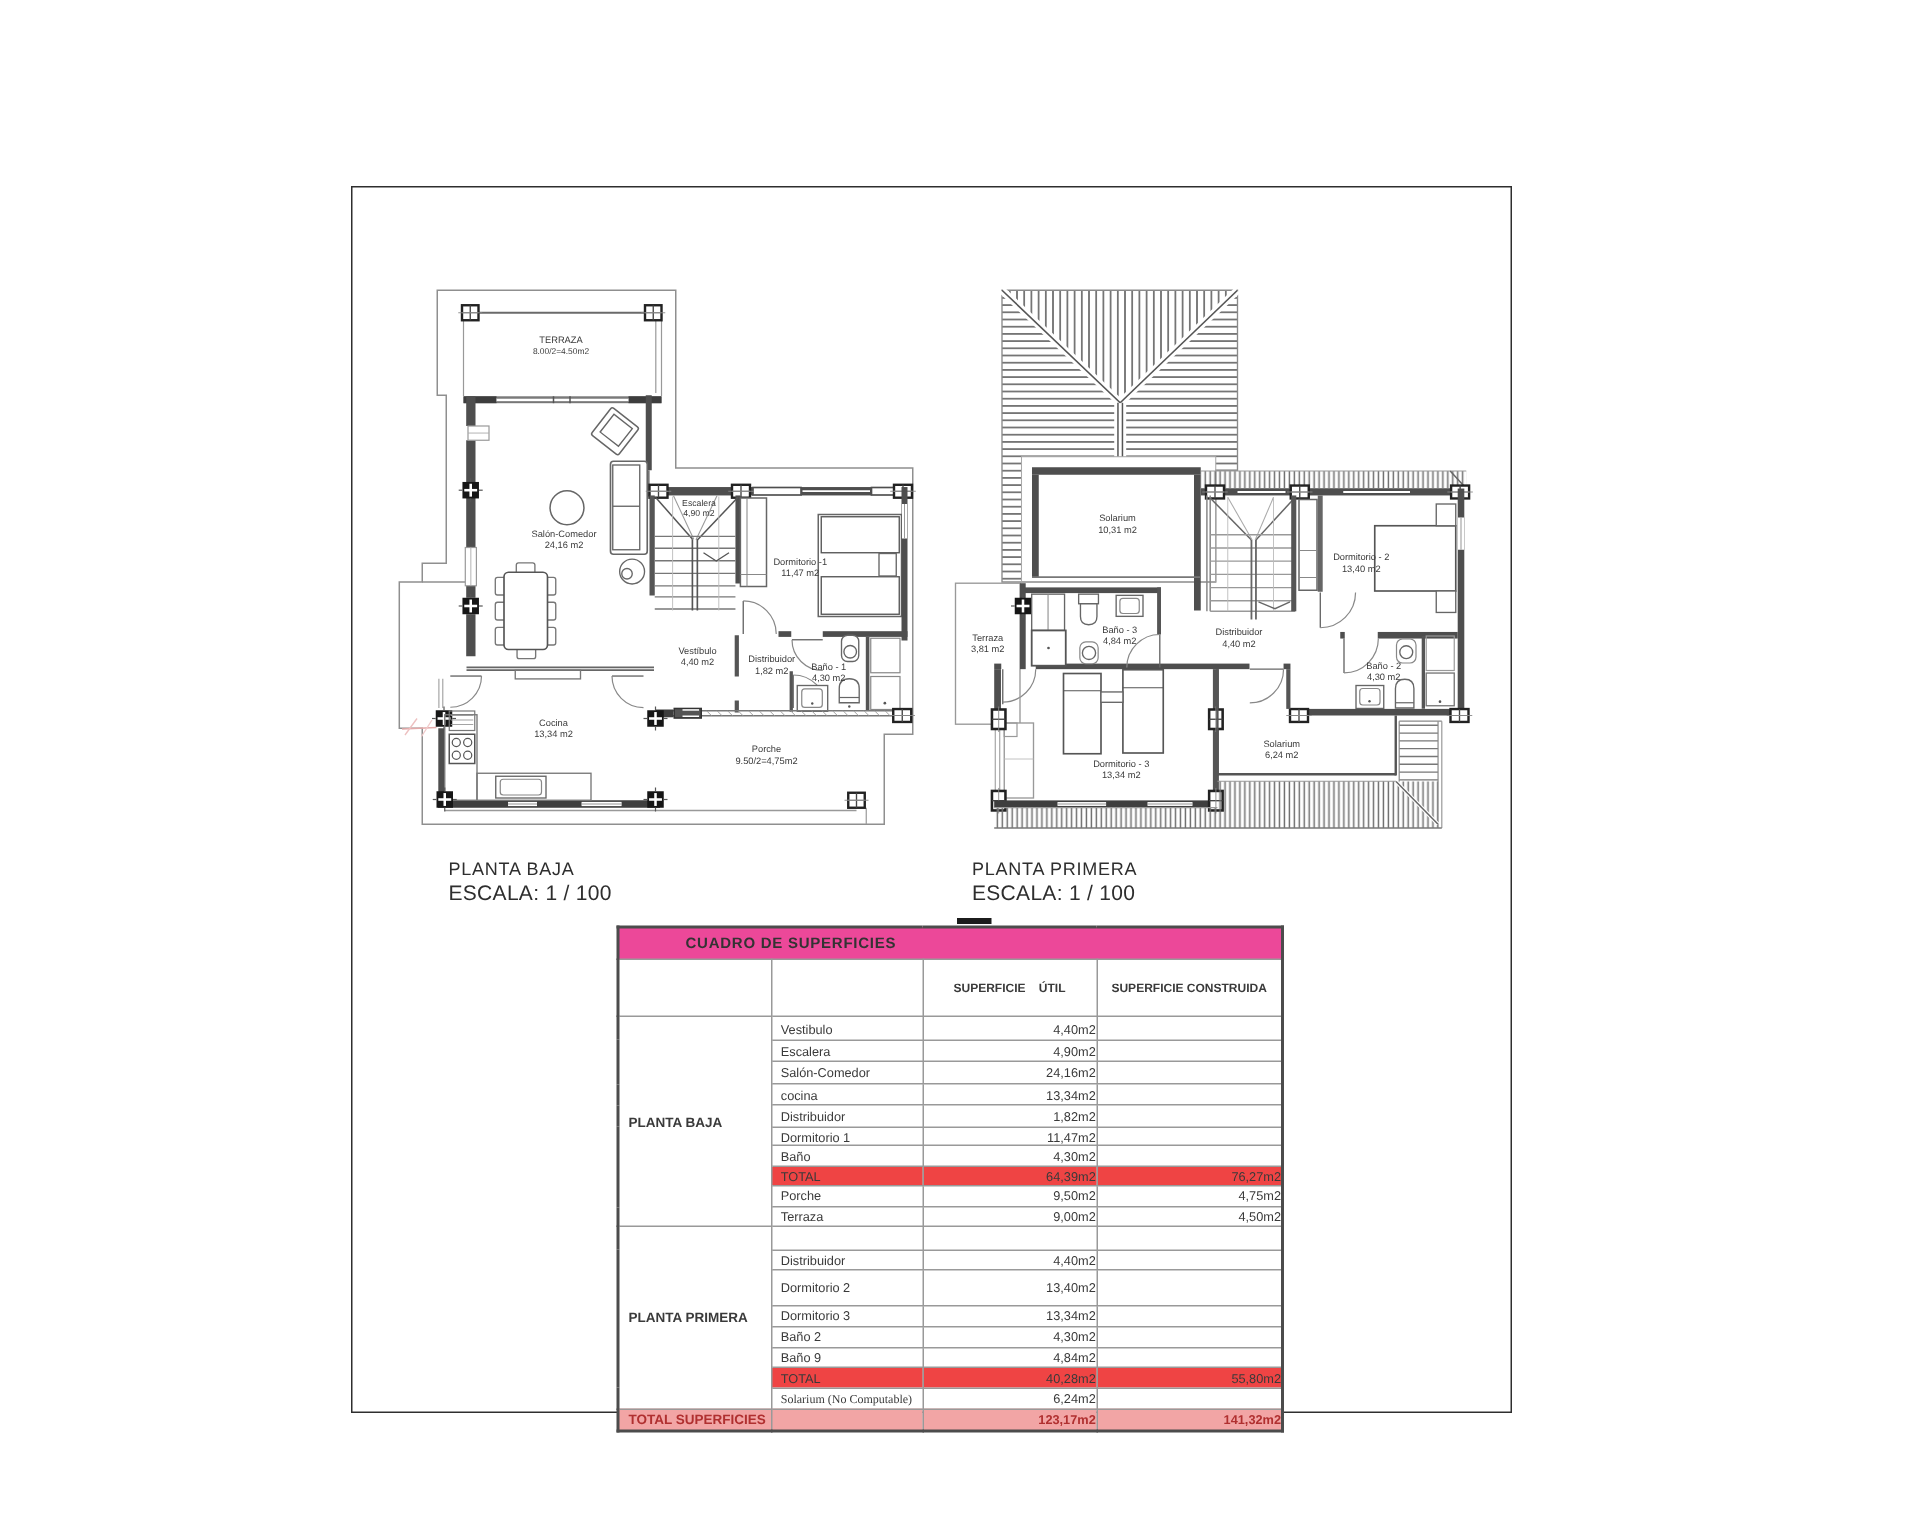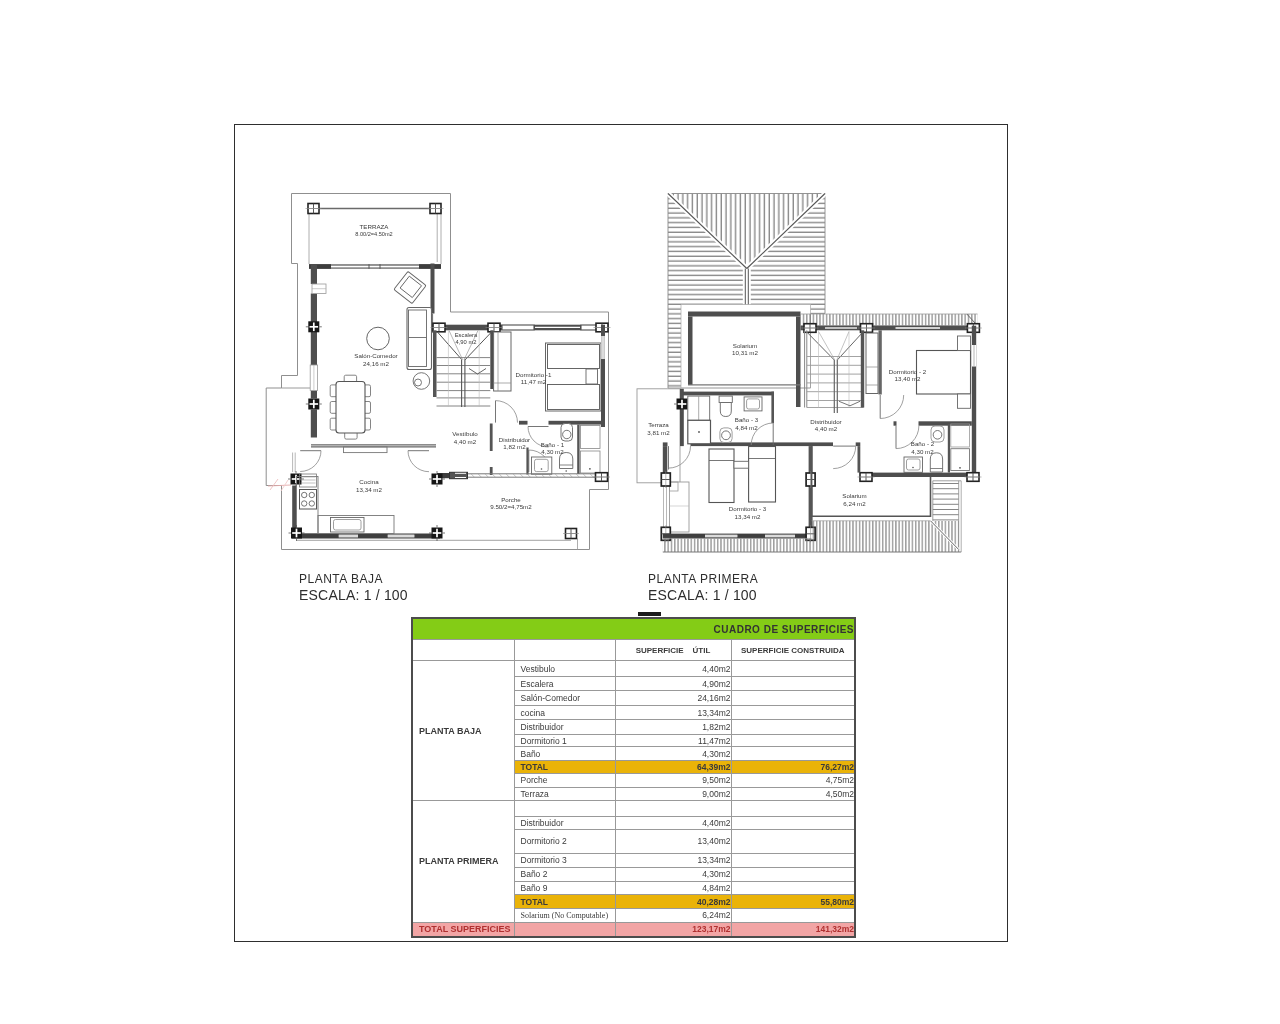--- a/index.html
+++ b/index.html
@@ -5,23 +5,23 @@
   html,body{margin:0;padding:0;background:#ffffff;}
   body{width:1280px;height:1024px;position:relative;font-family:"Liberation Sans",sans-serif;}
   #sheet{position:absolute;left:0;top:15px;width:1280px;height:1024px;background:#fff;}
   svg{position:absolute;left:0;top:0;}
   .ttl{position:absolute;color:#2e2e2e;line-height:1;}
   .ttl .b{font-size:12px;letter-spacing:0.5px;}
   .ttl .s{font-size:14px;margin-top:3px;letter-spacing:0.2px;}
   #tbl{position:absolute;left:411px;top:602px;width:445px;border-collapse:collapse;table-layout:fixed;border:2px solid #4c4c4c;font-family:"Liberation Sans",sans-serif;}
   #tbl td{border:1px solid #999;font-size:8.5px;color:#3a3a3a;padding:0 0 0 6px;white-space:nowrap;}
   #tbl td.v{text-align:right;padding:0;}
-  #tbl tr.hdr td{background:#84cc16;font-weight:bold;font-size:10px;letter-spacing:0.5px;padding-left:96px;color:#333;text-align:right;}
+  #tbl tr.hdr td{background:#ec4899;font-weight:bold;font-size:10px;letter-spacing:0.5px;padding-left:44px;color:#333;}
   #tbl tr.ch td{font-weight:bold;font-size:8px;text-align:center;padding:0;color:#3a3a3a;}
-  #tbl td.tot{font-weight:bold;background:#eab308;}
+  #tbl td.tot{font-weight:normal;background:#ef4444;}
   #tbl td.pl{font-weight:bold;font-size:9px;vertical-align:middle;}
   #tbl tr.last td{background:#f2a5a5;color:#b03030;font-weight:bold;}
 </style>
 </head>
 <body>
 <div id="sheet">
 
   <div style="position:absolute;left:234px;top:109px;width:772px;height:816px;border:1.6px solid #2e2e2e;"></div>
 
   <svg width="1280" height="1024" viewBox="0 0 1280 1024">
@@ -849,21 +849,21 @@
     <colgroup>
         <col style="width:102px">
         <col style="width:101px">
         <col style="width:116px">
         <col style="width:124px">
       </colgroup>
     <tbody>
         <tr class="hdr" style="height:21.9px">
           <td colspan="4">CUADRO DE SUPERFICIES</td>
         </tr>
-    <tr class="ch" style="height:21px">
+    <tr class="ch" style="height:38px">
           <td></td>
           <td></td>
           <td>SUPERFICIE&nbsp;&nbsp;&nbsp;&nbsp;ÚTIL</td>
           <td>SUPERFICIE CONSTRUIDA</td>
         </tr>
     <tr style="height:15.4px">
           <td class="pl" rowspan="10">PLANTA BAJA</td>
           <td>Vestibulo</td>
           <td class="v">4,40m2</td>
           <td class="v"></td>

